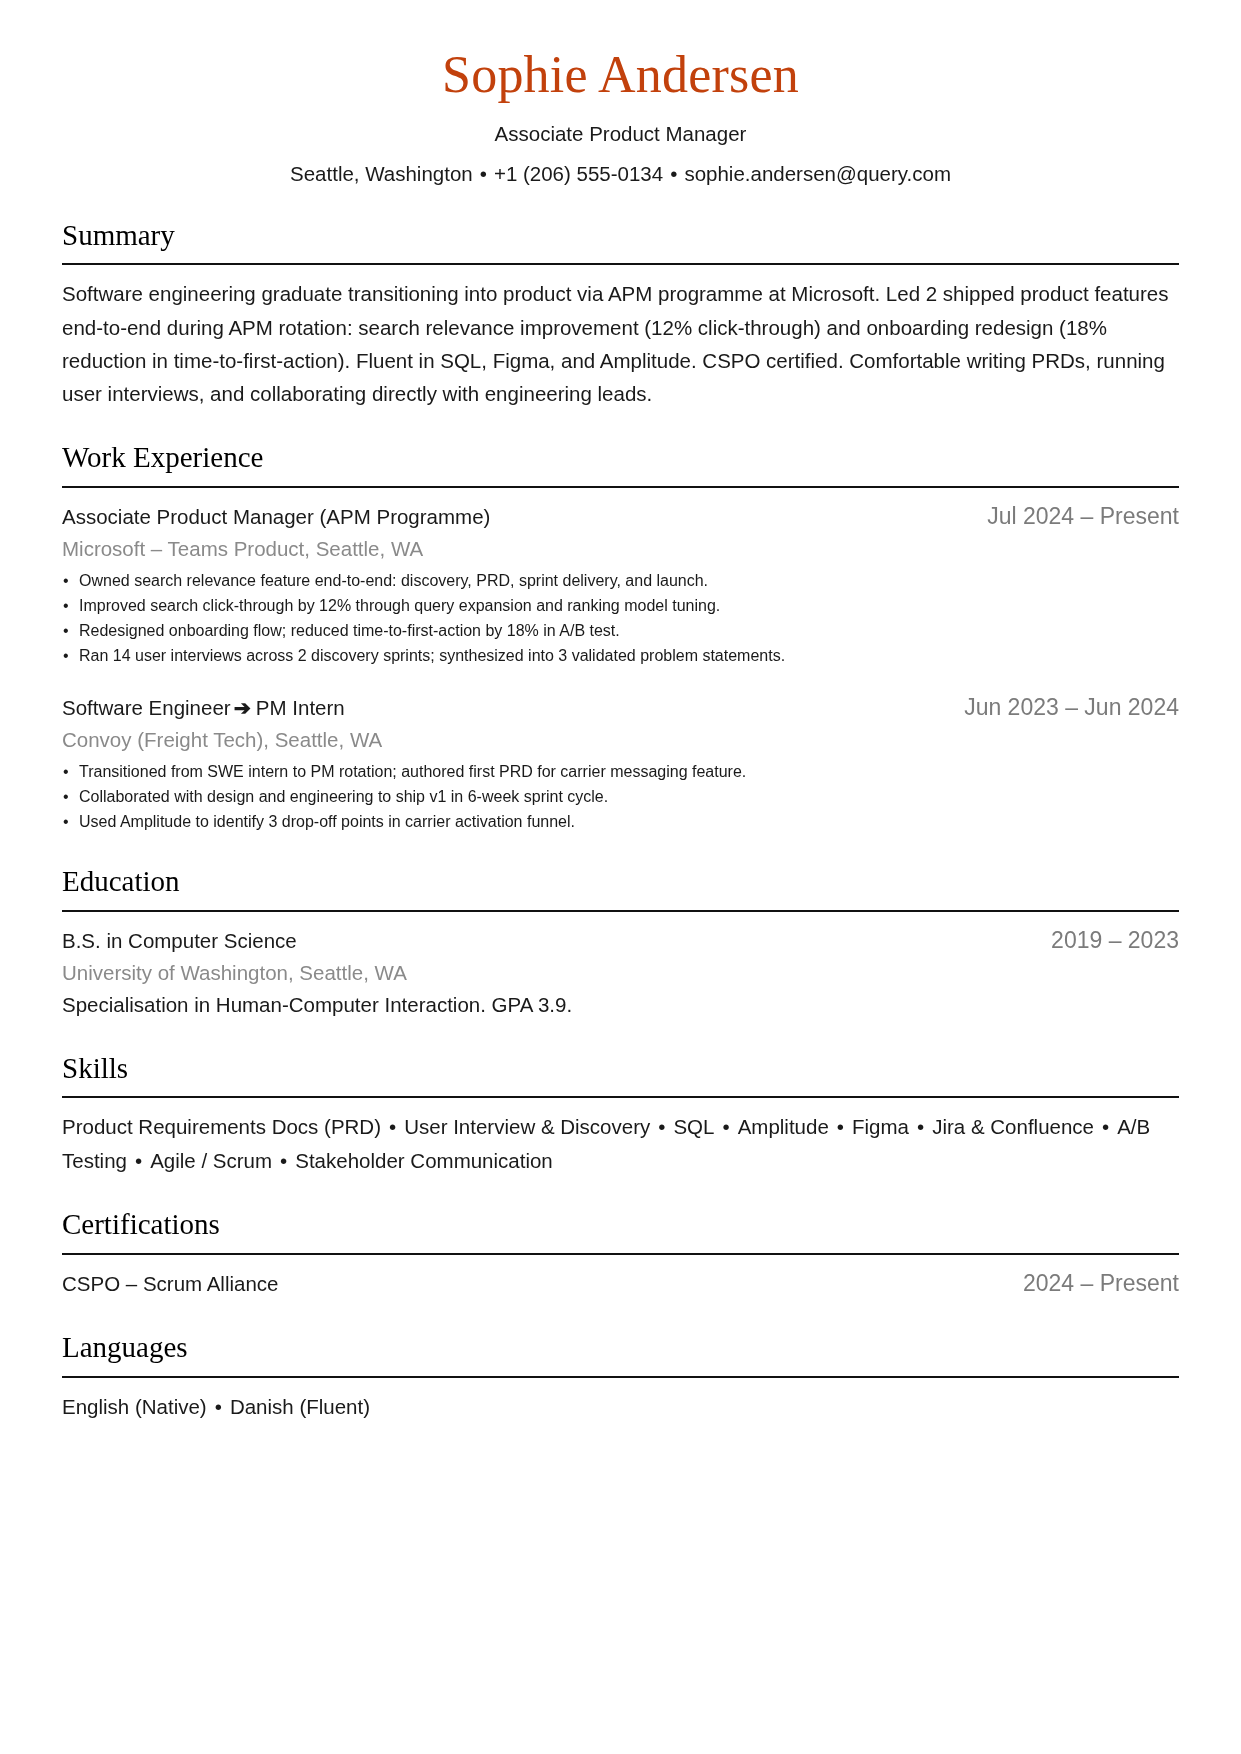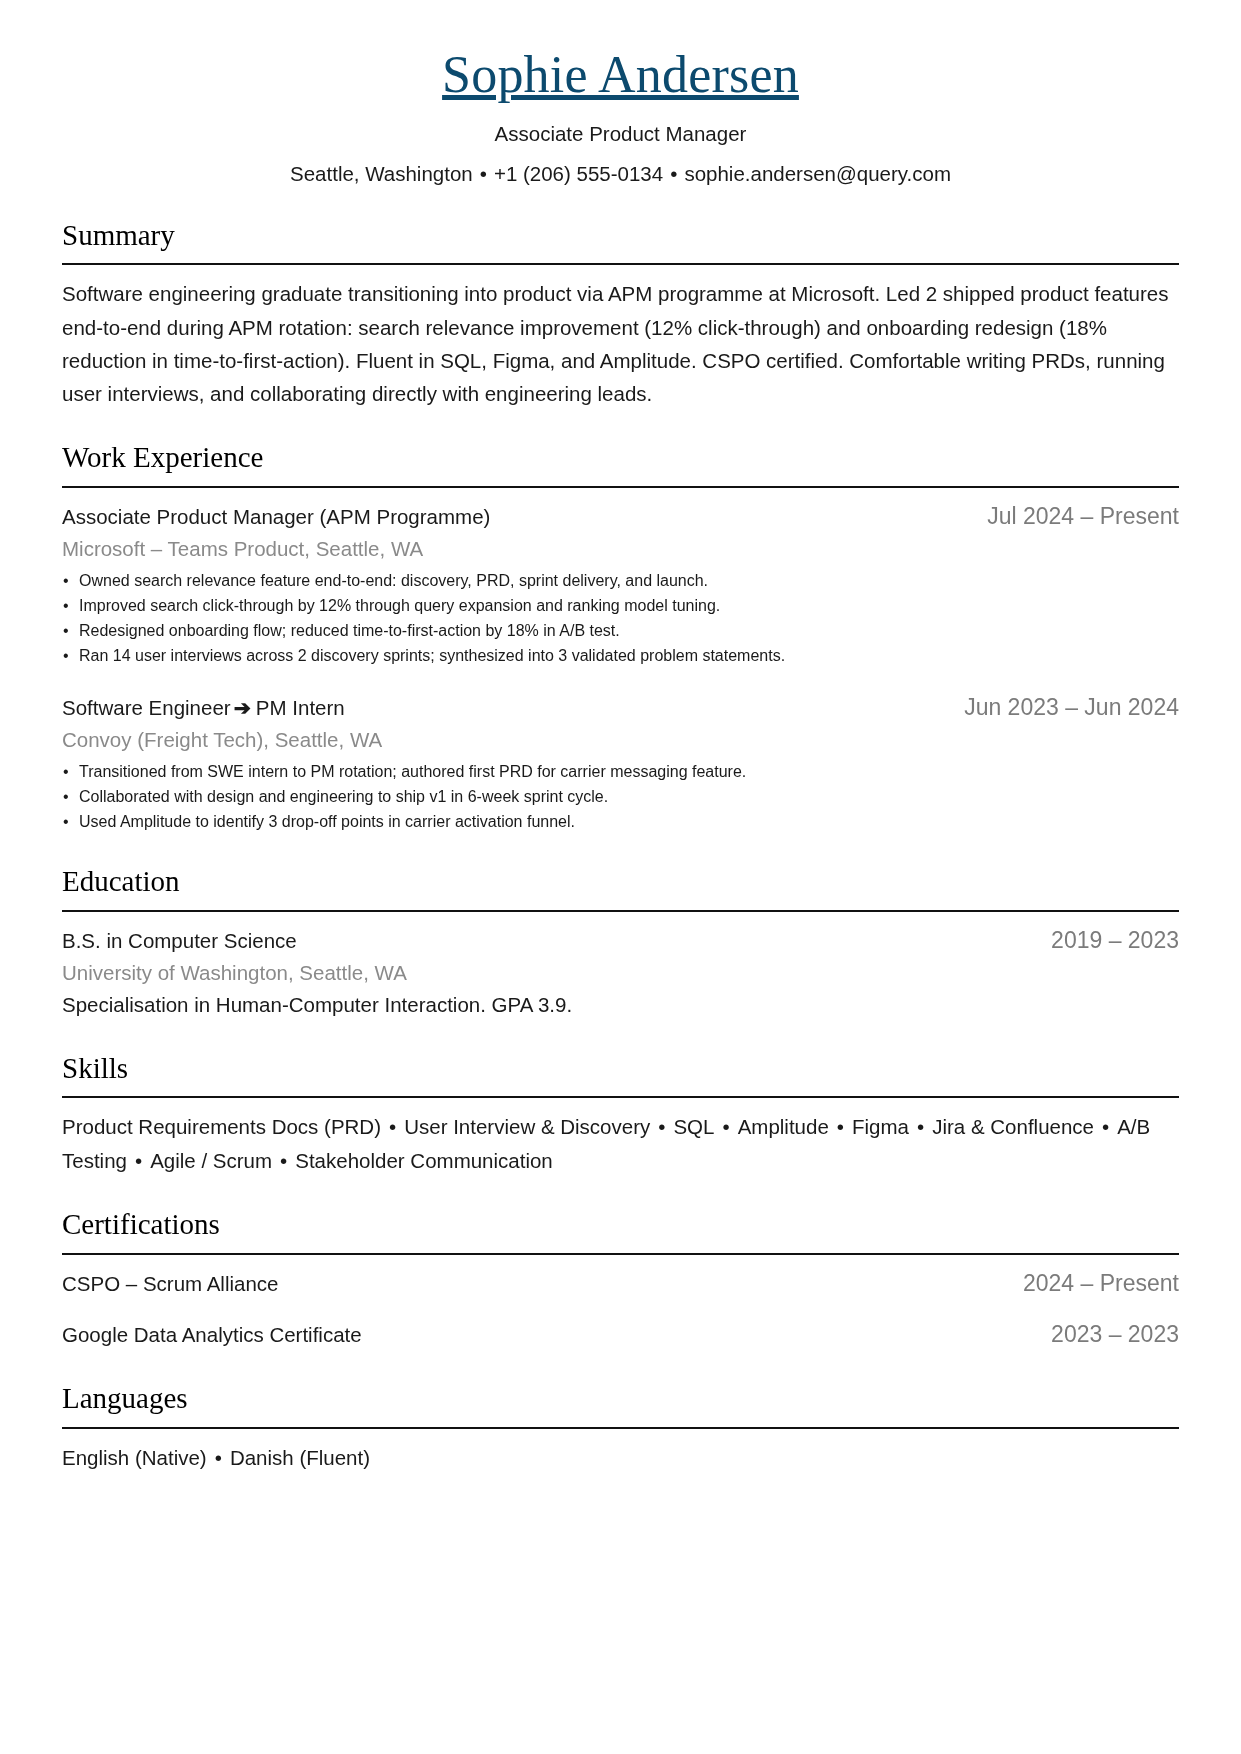--- a/index.html
+++ b/index.html
@@ -23,23 +23,22 @@
   }
 
   
   .header { text-align: center; }
   .name {
     font-family: "Liberation Serif", serif;
     font-size: 52px;
     font-weight: 400;
     line-height: 1.18;
     letter-spacing: 0.2px;
-    color: #0c4a6e;
+    color: #c2410c;
     margin: 0 0 16px 0;
-    text-decoration: underline;
   }
   .headline {
     font-size: 20.5px;
     line-height: 1.25;
     color: #1a1a1a;
     margin: 0 0 14px 0;
   }
   .contact {
     font-size: 20.5px;
     line-height: 1.3;
@@ -212,26 +211,20 @@
 
   <div class="section">
     <h2 class="section-title">Certifications</h2>
     <div class="rule"></div>
     <div class="cert-row">
       <div class="entry-head">
         <div class="entry-title">CSPO – Scrum Alliance</div>
         <div class="entry-dates">2024 – Present</div>
       </div>
     </div>
-    <div class="cert-row">
-      <div class="entry-head">
-        <div class="entry-title">Google Data Analytics Certificate</div>
-        <div class="entry-dates">2023 – 2023</div>
-      </div>
-    </div>
   </div>
 
   <div class="section">
     <h2 class="section-title">Languages</h2>
     <div class="rule"></div>
     <div class="chips"><span>English (Native)</span><span class="sep">•</span><span>Danish (Fluent)</span></div>
   </div>
 
 </div>
 

